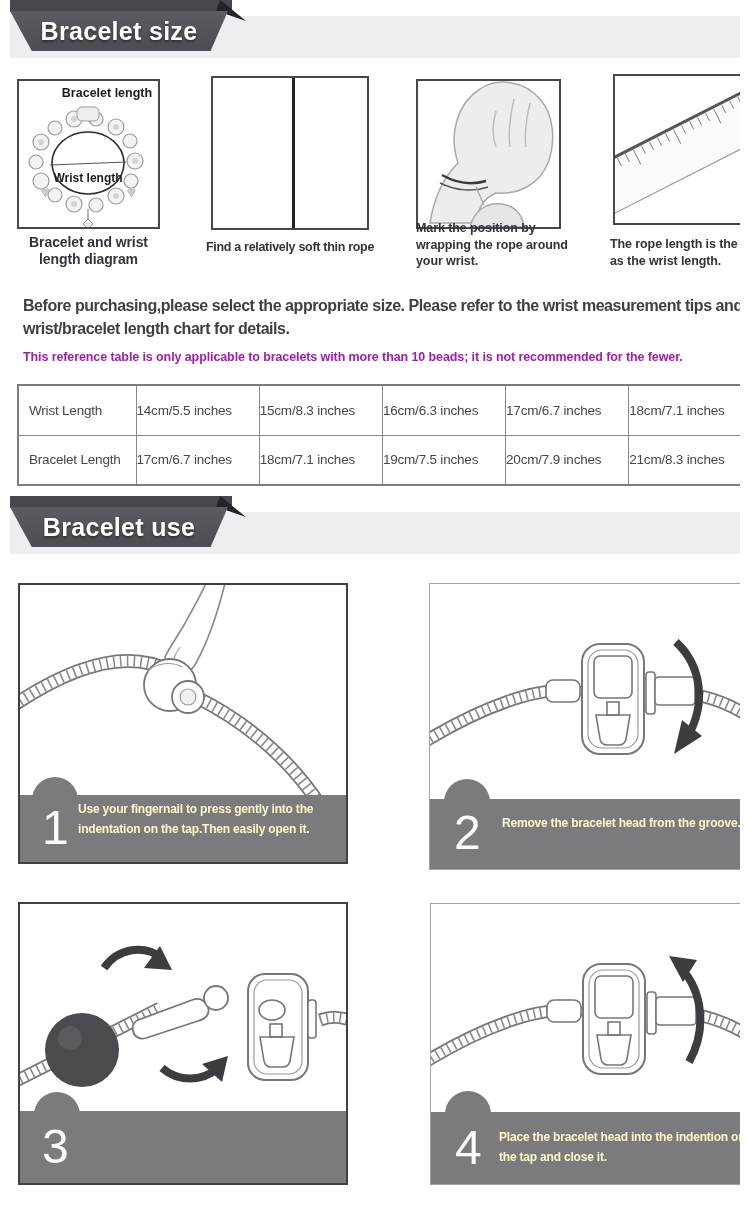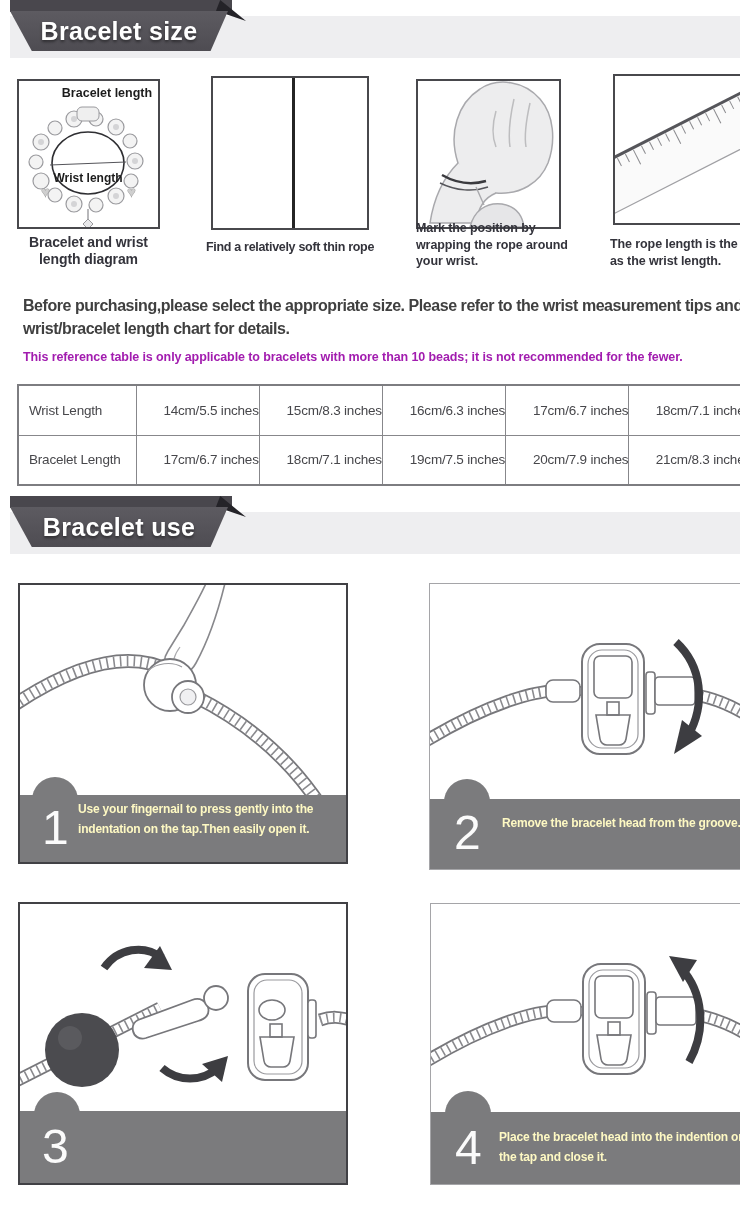--- a/index.html
+++ b/index.html
@@ -31,21 +31,21 @@
 
   
   .intro { position:absolute; left:13px; top:294px; width:732px; font-size:16px; font-weight:700;
            color:#404040; line-height:23px; letter-spacing:-.45px; }
   .warning { position:absolute; left:13px; top:350px; width:737px; font-size:12.5px; font-weight:700;
              color:#a21caf; white-space:nowrap; letter-spacing:-.1px; }
 
   
   table.size { position:absolute; left:7px; top:384px; width:736px; border-collapse:collapse;
                table-layout:fixed; font-size:13.5px; color:#47474b; letter-spacing:-.2px; }
-  table.size td { border:1px solid #87878b; height:50px; text-align:right; }
+  table.size td { border:1px solid #87878b; height:50px; text-align:left; }
   table.size td.rowlabel { text-align:left; padding-left:10px; }
   table.size { border:2px solid #7d7d81; }
 
   
   .step { position:absolute; background:#fff; }
   .step.dark-border { border:2px solid #414145; }
   .step.light-border { border:1px solid #a5a5a8; }
   .step-illo { position:absolute; left:0; top:0; width:100%; height:100%; }
   .step-band { position:absolute; left:0; right:0; bottom:0; background:#7b7b7d; }
   .step-bump { position:absolute; width:46px; height:46px; border-radius:50%; background:#7b7b7d; }

